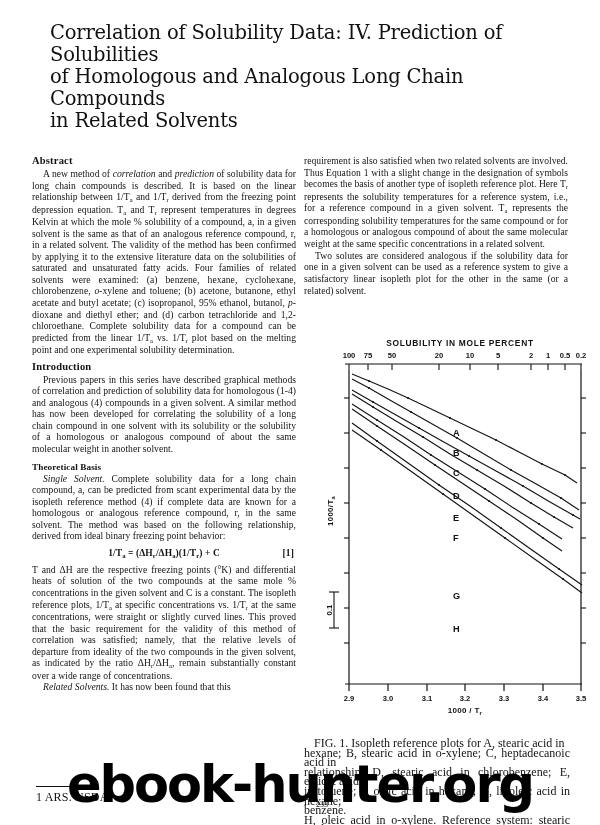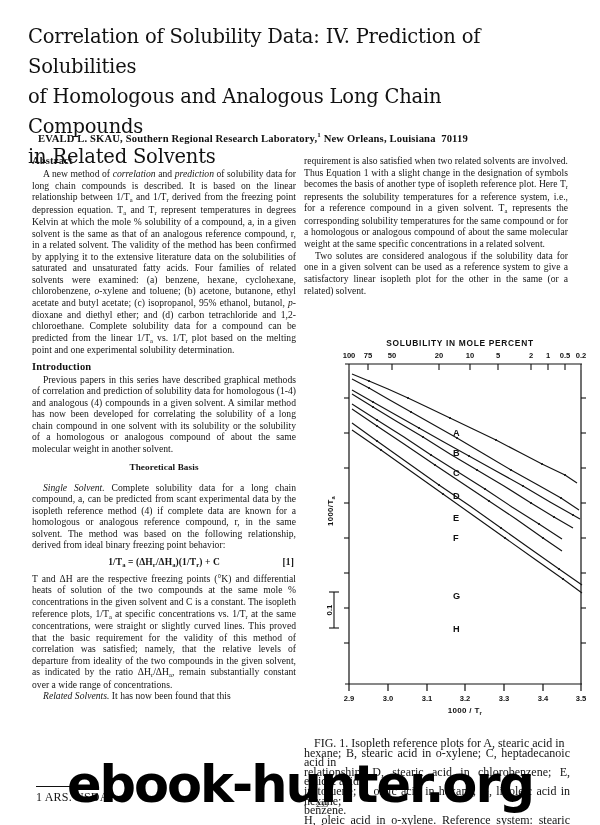--- a/index.html
+++ b/index.html
@@ -18,26 +18,26 @@
   .page {
     position: absolute;
     inset: 0;
     width: 600px;
     height: 825px;
   }
 
   
   .title {
     position: absolute;
-    left: 28px;
+    left: 50px;
     top: 22px;
     width: 528px;
     font-family: "DejaVu Serif", serif;
     font-size: 19.5px;
-    line-height: 30px;
+    line-height: 22px;
     font-weight: 400;
     letter-spacing: -0.2px;
     color: #111;
   }
   .byline {
     position: absolute;
     left: 38px;
     top: 131px;
     width: 528px;
     font-family: "Liberation Serif", serif;
@@ -59,25 +59,25 @@
 
   .sec-head {
     text-align: left;
     font-family: "Liberation Serif", serif;
     font-weight: 700;
     font-size: 10.5px;
     margin: 0 0 2px 0;
     letter-spacing: 0.2px;
   }
   .sec-head-left {
-    text-align: center;
+    text-align: left;
     font-weight: 700;
     font-size: 9.2px;
     letter-spacing: 0.1px;
-    margin: 7px 0 10px 0;
+    margin: 7px 0 1px 0;
   }
   p.body {
     margin: 0;
     text-align: justify;
     text-justify: inter-word;
     font-size: 9.6px;
     line-height: 11.55px;
     letter-spacing: 0.02px;
     hyphens: none;
   }
@@ -168,25 +168,20 @@
 <body>
 
 <div class="page">
 
   <div class="title">
     <div>Correlation of Solubility Data: IV. Prediction of Solubilities</div>
     <div>of Homologous and Analogous Long Chain Compounds</div>
     <div>in Related Solvents</div>
   </div>
 
-  <div class="byline">
-    <span>EVALD L. SKAU,</span>
-    <span>Southern Regional Research Laboratory,</span><sup>1</sup>
-    <span>New Orleans, Louisiana</span>&nbsp;&nbsp;<span>70119</span>
-  </div>
 
   <div class="col col-left">
 
     <div class="sec-head">Abstract</div>
     <p class="body ind">
       A new method of <span class="it">correlation</span> and <span class="it">prediction</span>
       of solubility data for long chain compounds is described. It is based on the linear
       relationship between 1/T<sub>a</sub> and 1/T<sub>r</sub> derived from the freezing point
       depression equation. T<sub>a</sub> and T<sub>r</sub> represent temperatures in degrees
       Kelvin at which the mole % solubility of a compound, a, in a given solvent is the same as

